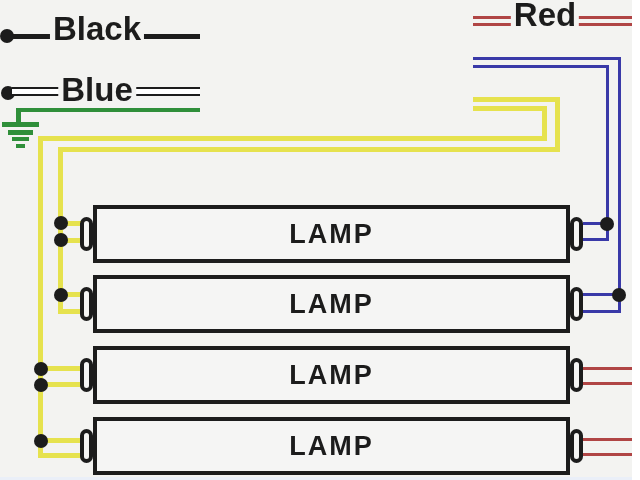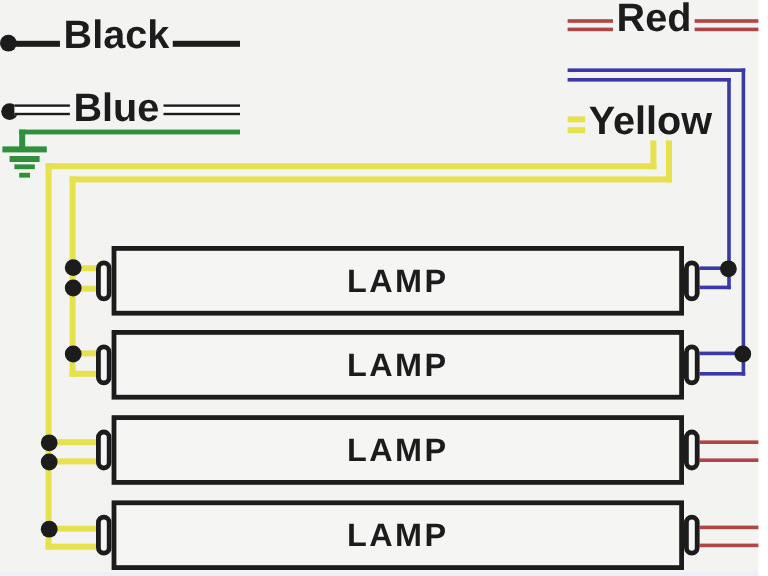--- a/index.html
+++ b/index.html
@@ -74,21 +74,20 @@
   <div class="w blue" style="left:583px;top:238px;width:26px;height:3px"></div>
   <div class="w blue" style="left:583px;top:293px;width:38px;height:3px"></div>
   <div class="w blue" style="left:583px;top:310px;width:38px;height:3px"></div>
   <div class="dot z3" style="left:600px;top:217px"></div>
   <div class="dot z3" style="left:612px;top:288px"></div>
 
   <div class="w yellow" style="left:473px;top:97px;width:87px;height:5px"></div>
   <div class="w yellow" style="left:473px;top:106px;width:74px;height:5px"></div>
   <div class="w yellow" style="left:555px;top:97px;width:5px;height:55px"></div>
   <div class="w yellow" style="left:542px;top:106px;width:5px;height:35px"></div>
-  <div class="lbl" style="left:542px;top:84px">Yellow</div>
   <div class="w yellow" style="left:38px;top:136px;width:509px;height:5px"></div>
   <div class="w yellow" style="left:58px;top:147px;width:502px;height:5px"></div>
   <div class="w yellow" style="left:38px;top:136px;width:5px;height:322px"></div>
   <div class="w yellow" style="left:58px;top:147px;width:5px;height:167px"></div>
   <div class="w yellow" style="left:58px;top:221px;width:26px;height:5px"></div>
   <div class="w yellow" style="left:58px;top:238px;width:26px;height:5px"></div>
   <div class="w yellow" style="left:58px;top:292px;width:26px;height:5px"></div>
   <div class="w yellow" style="left:58px;top:309px;width:26px;height:5px"></div>
   <div class="w yellow" style="left:38px;top:366px;width:46px;height:5px"></div>
   <div class="w yellow" style="left:38px;top:382px;width:46px;height:5px"></div>

